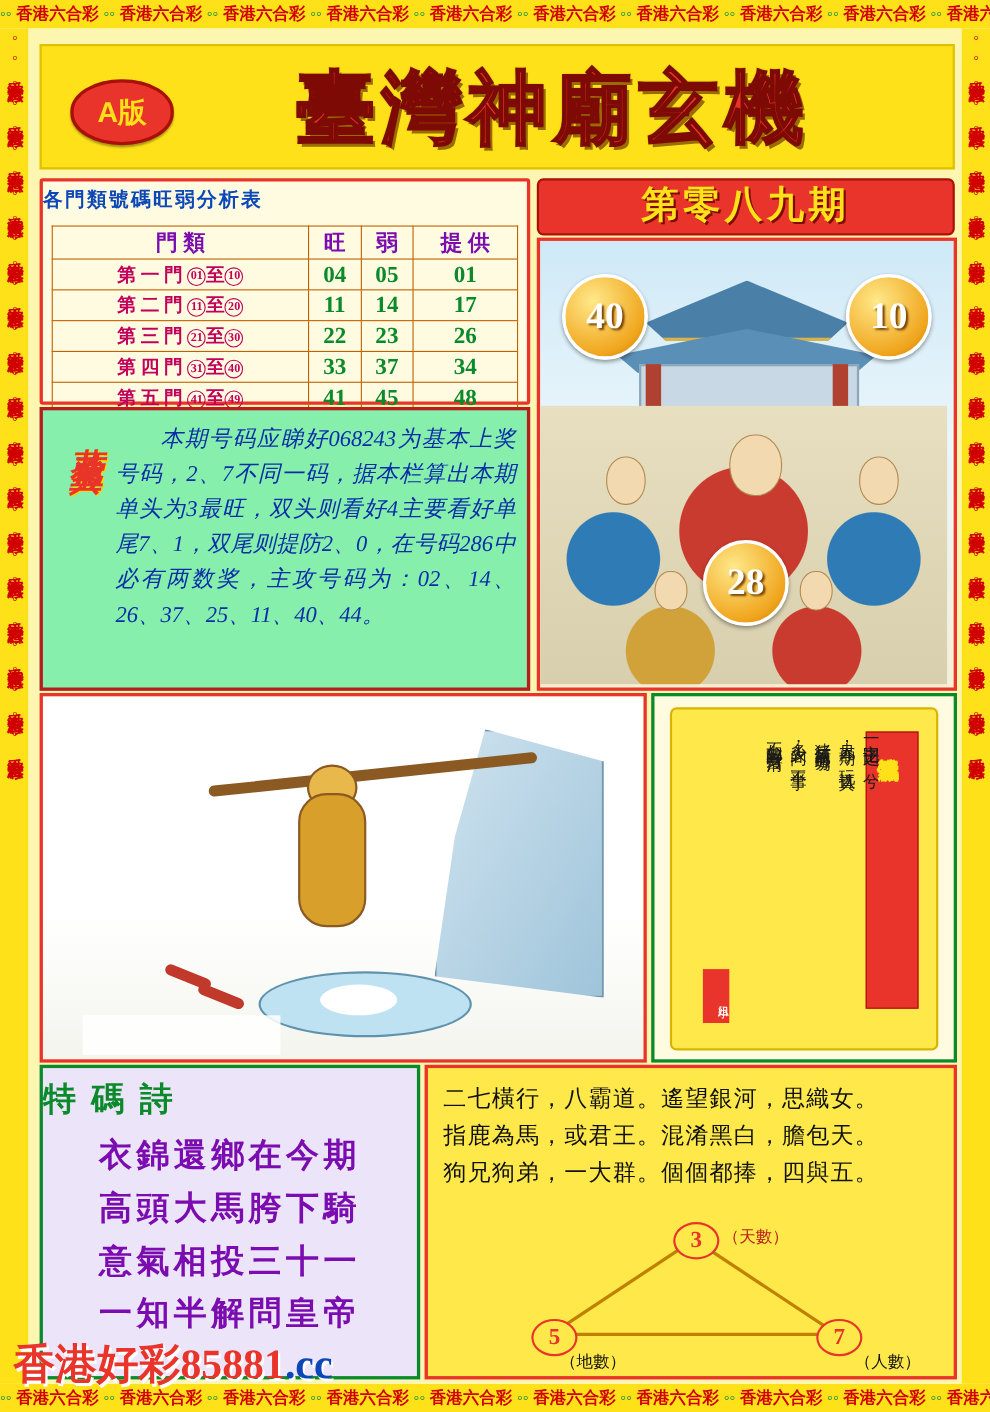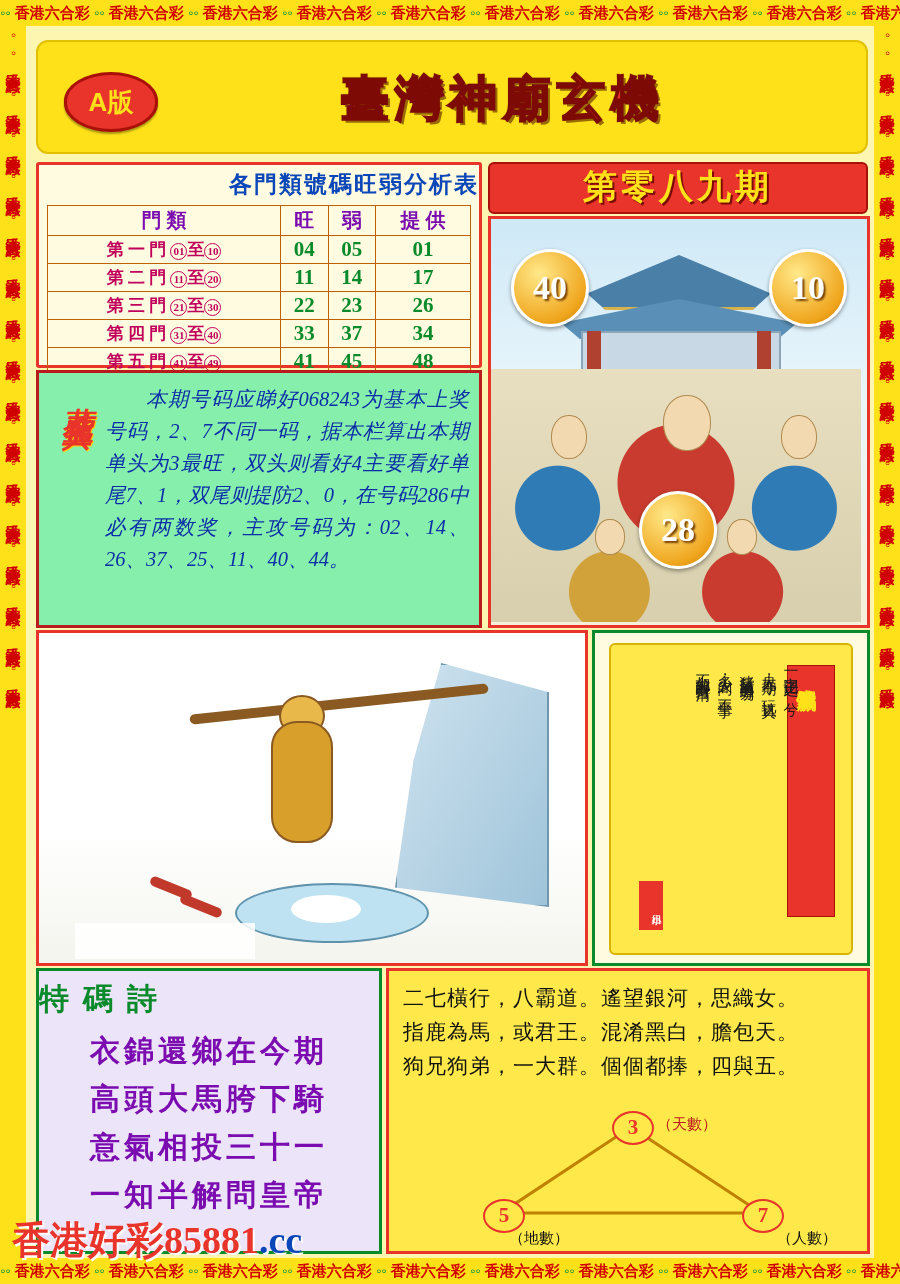--- a/index.html
+++ b/index.html
@@ -41,54 +41,54 @@
   .board{
     position:absolute;left:26px;top:26px;width:848px;height:1232px;
     background:#fdf6b0;
   }
 
   
   .title-bar{
     position:absolute;left:10px;top:14px;width:828px;height:110px;
     background:#ffe11a;
     border:2px solid #e0c000;
-    border-radius:12px;
+    border-radius:0;
   }
   .title-badge{
     position:absolute;left:26px;top:30px;width:88px;height:54px;
     background:#e8342a;
     border-radius:50%/48%;
     color:#ffe11a;
     font-size:26px;font-weight:bold;
     text-align:center;line-height:54px;
     border:3px solid #a81008;
     box-shadow:0 2px 2px rgba(0,0,0,.35);
   }
   .title-text{
     position:absolute;left:120px;top:14px;width:690px;height:86px;
-    font-size:48px;font-weight:bold;
+    font-size:72px;font-weight:bold;
     color:#e8342a;
     letter-spacing:6px;
     text-align:center;
     line-height:86px;
     -webkit-text-stroke:2px #7d0a04;
     text-shadow:3px 3px 0 #9a6b00, 0 0 2px #000;
     font-family:"Liberation Serif", serif;
   }
 
   
   .tbl-box{
     position:absolute;left:10px;top:136px;width:440px;height:200px;
     background:#fffbe0;
     border:3px solid #e8342a;
     border-radius:3px;
   }
   .tbl-title{
     position:absolute;left:0;top:4px;width:440px;
-    text-align:right;font-size:23px;font-weight:bold;
+    text-align:left;font-size:18px;font-weight:bold;
     color:#0b47b8;
     letter-spacing:2px;
     font-family:"Liberation Serif", serif;
   }
   table.an{
     position:absolute;left:8px;top:40px;width:424px;
     border-collapse:collapse;
     font-family:"Liberation Serif", serif;
   }
   table.an th,table.an td{

